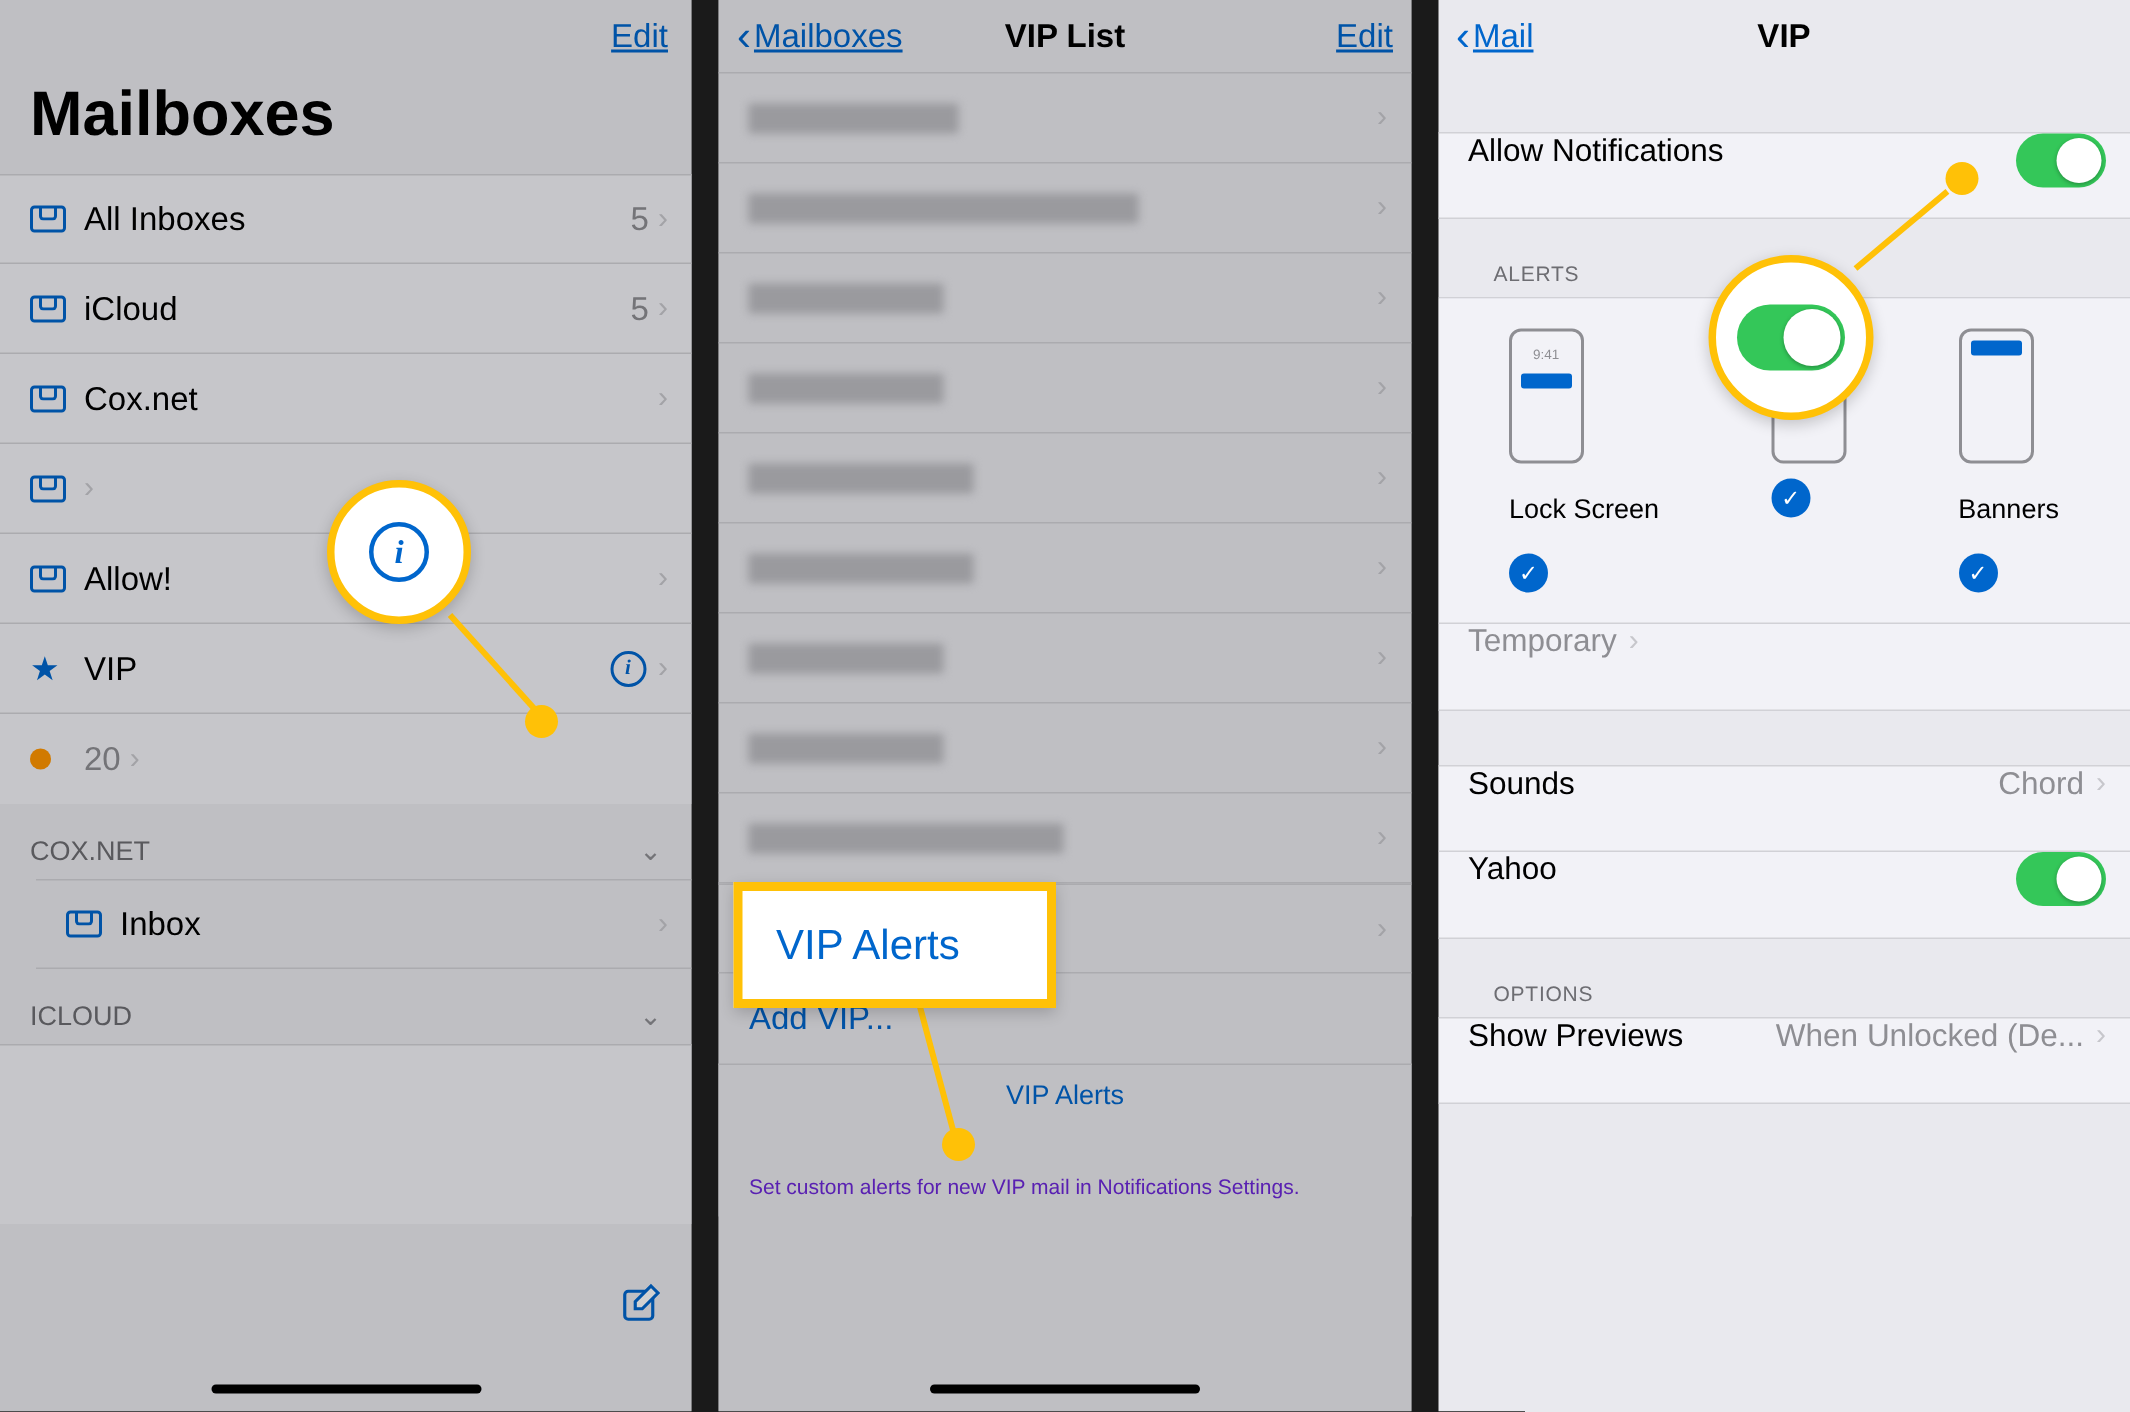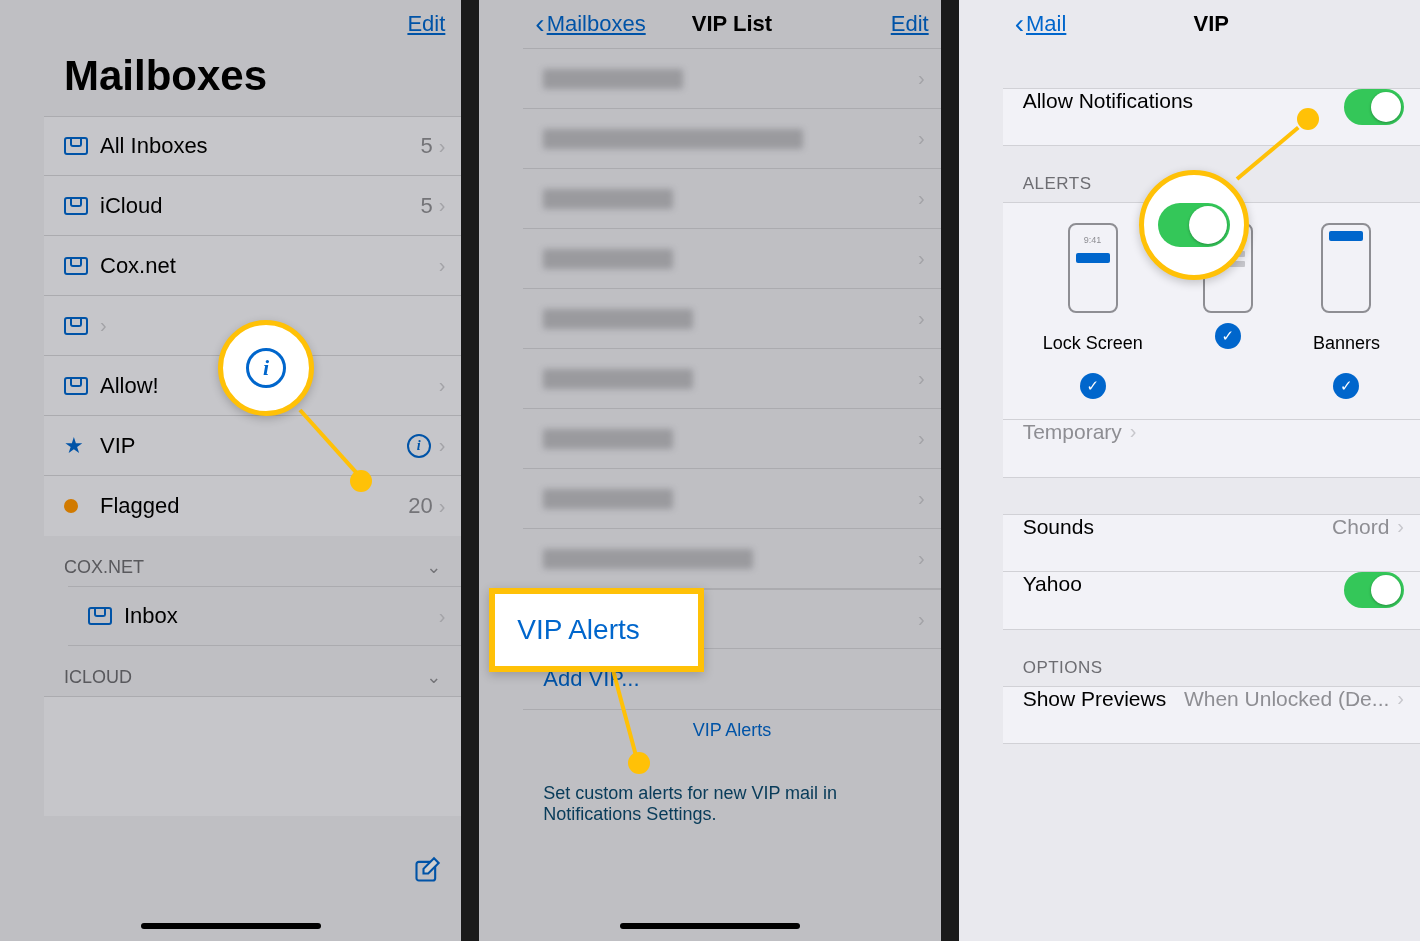--- a/index.html
+++ b/index.html
@@ -1,17 +1,17 @@
 <!DOCTYPE html>
 <html><head>
 <meta charset="utf-8">
 <style>
   * { box-sizing: border-box; margin: 0; padding: 0; font-family: -apple-system, BlinkMacSystemFont, "Segoe UI", Helvetica, Arial, sans-serif; }
   body { background: #1a1a1a; width: 1420px; height: 941px; display: flex; gap: 18px; padding: 0; }
-  .phone { flex: 1; background: #e9e9ee; position: relative; overflow: hidden; padding-left: 44px; }
+  .phone { flex: 1; background: #e9e9ee; position: relative; overflow: hidden; }
   .dim::after { content: ""; position: absolute; inset: 0; background: rgba(0,0,0,0.18); pointer-events: none; }
   
   
   .nav-bar { height: 48px; display: flex; align-items: center; justify-content: flex-end; padding: 0 16px; }
   .nav-link { color: #0066cc; font-size: 22px; text-decoration: underline; }
   .large-title { font-size: 42px; font-weight: 700; padding: 4px 20px 16px; }
   .list { background: #f2f2f7; }
   .row { display: flex; align-items: center; height: 60px; padding: 0 16px 0 20px; border-bottom: 1px solid #d1d1d6; font-size: 22px; }
   .row:first-child { border-top: 1px solid #d1d1d6; }
   .row .icon-box { width: 36px; display: flex; align-items: center; justify-content: flex-start; }
@@ -43,34 +43,34 @@
   .nav-title { position: absolute; left: 50%; transform: translateX(-50%); font-size: 22px; font-weight: 600; }
   .nav-edit { margin-left: auto; color: #0066cc; font-size: 22px; text-decoration: underline; }
   
   .blur-row { height: 60px; border-bottom: 1px solid #d1d1d6; display: flex; align-items: center; padding: 0 16px 0 20px; }
   .blur-block { background: #bcbcc1; height: 20px; border-radius: 2px; filter: blur(3px); }
   .blur-row .chevron { margin-left: auto; }
   
   .action-row { height: 60px; display: flex; align-items: center; padding: 0 16px 0 20px; border-bottom: 1px solid #d1d1d6; }
   .action-link { color: #0066cc; font-size: 22px; }
   .footer-caption { padding: 10px 20px 30px; font-size: 18px; color: #6d6d72; text-align: center; }
-  .footer-text { padding: 12px 20px; font-size: 18px; color: #0c4a6e; }
+  .footer-text { padding: 12px 20px; font-size: 14px; color: #6d28d9; }
   
   .callout-rect { position: absolute; background: #fff; border: 6px solid #ffc107; z-index: 10; display: flex; align-items: center; padding-left: 22px; font-size: 28px; color: #0066cc; box-shadow: 0 3px 10px rgba(0,0,0,0.2); }
   
   
-  .s3-section-header { padding: 28px 20px 8px; font-size: 17px; color: #6d6d72; letter-spacing: 0.5px; }
+  .s3-section-header { padding: 28px 20px 8px; font-size: 14px; color: #6d6d72; letter-spacing: 0.5px; margin-left: 17px; }
   .s3-row { display: flex; min-height: 58px; padding: 0 16px 0 20px; background: #f2f2f7; border-bottom: 1px solid #d1d1d6; font-size: 21px; }
   .s3-row .label { flex: 1; }
   .s3-row .value { color: #8e8e93; margin-right: 8px; }
   .toggle { width: 60px; height: 36px; background: #34c759; border-radius: 18px; position: relative; }
   .toggle::after { content: ""; position: absolute; right: 3px; top: 3px; width: 30px; height: 30px; background: #fff; border-radius: 50%; box-shadow: 0 1px 3px rgba(0,0,0,0.3); }
   
   .alerts-grid { display: flex; justify-content: space-around; padding: 20px 10px; background: #f2f2f7; border-bottom: 1px solid #d1d1d6; }
-  .alert-opt { display: flex; flex-direction: column; align-items: center; gap: 10px; font-size: 18px; color: #000; }
+  .alert-opt { display: flex; flex-direction: column; align-items: flex-start; gap: 10px; font-size: 18px; color: #000; }
   .phone-mock { width: 50px; height: 90px; border: 2.5px solid #8e8e93; border-radius: 8px; position: relative; }
   .phone-mock .bar { position: absolute; background: #0066cc; height: 10px; border-radius: 2px; }
   .phone-mock .txt { position: absolute; font-size: 9px; color: #8e8e93; }
   .check-circle { width: 26px; height: 26px; border-radius: 50%; background: #0066cc; color: #fff; display: flex; align-items: center; justify-content: center; font-size: 15px; }
   .alert-label { text-align: center; height: 40px; display: flex; align-items: center; }
   
   .toggle-callout { position: absolute; width: 110px; height: 110px; border-radius: 50%; background: #fff; border: 5px solid #ffc107; z-index: 10; display: flex; align-items: center; justify-content: center; box-shadow: 0 3px 10px rgba(0,0,0,0.2); }
   .toggle-callout .toggle-big { width: 72px; height: 44px; background: #34c759; border-radius: 22px; position: relative; }
   .toggle-callout .toggle-big::after { content: ""; position: absolute; right: 3px; top: 3px; width: 38px; height: 38px; background: #fff; border-radius: 50%; box-shadow: 0 1px 3px rgba(0,0,0,0.3); }
 </style>
@@ -125,21 +125,20 @@
           <span class="star-icon">★</span>
         </span>
       <span class="label">VIP</span>
       <span class="info-circle" style="margin-right:8px;">i</span>
       <span class="chevron">›</span>
     </div>
     <div class="row" style="border-bottom:none;">
       <span class="icon-box">
           <span class="dot-orange"></span>
         </span>
-      <span class="label">Flagged</span>
       <span class="count">20</span>
       <span class="chevron">›</span>
     </div>
   </div>
 
   <div class="section-header">
     <span>COX.NET</span>
     <span class="section-chevron">⌄</span>
   </div>
   <div class="row" style="border-top:1px solid #d1d1d6;margin-left:24px;">

